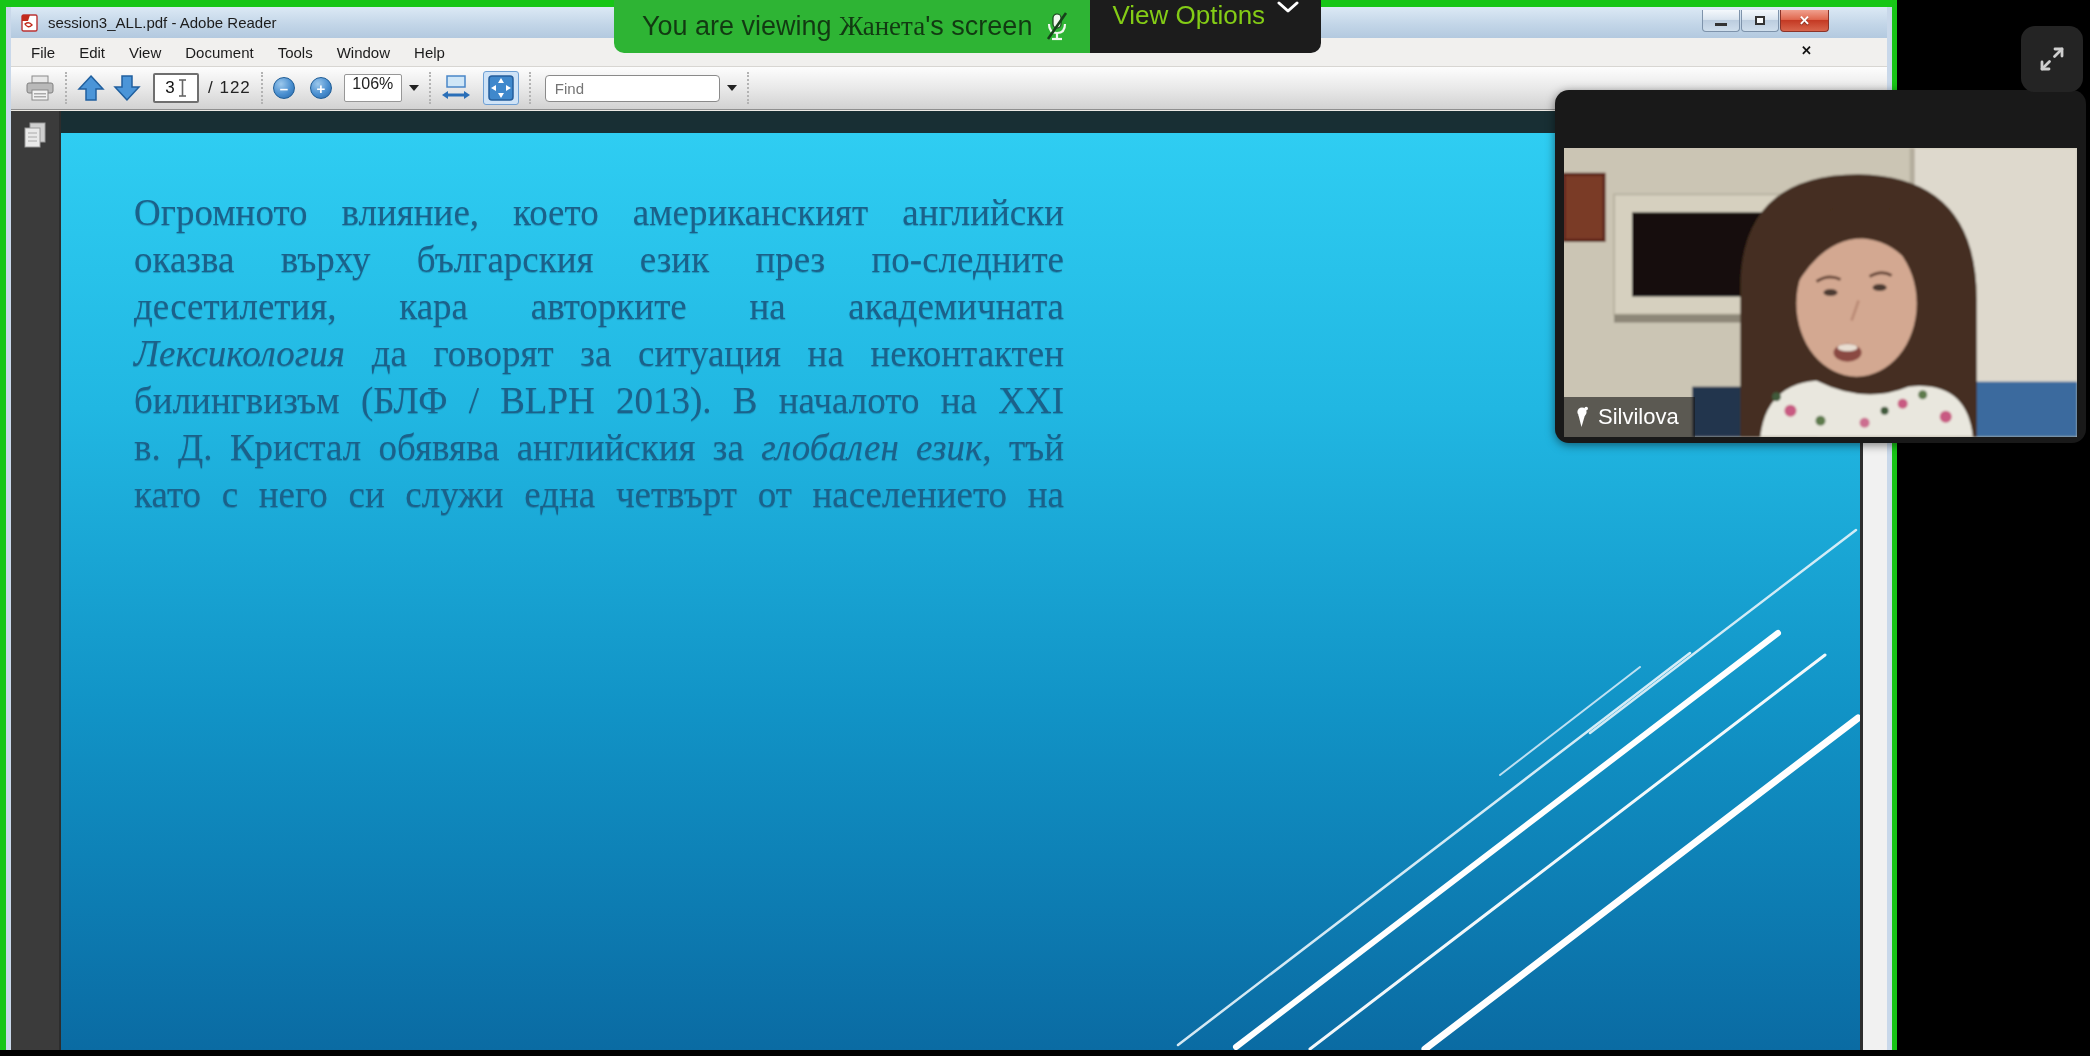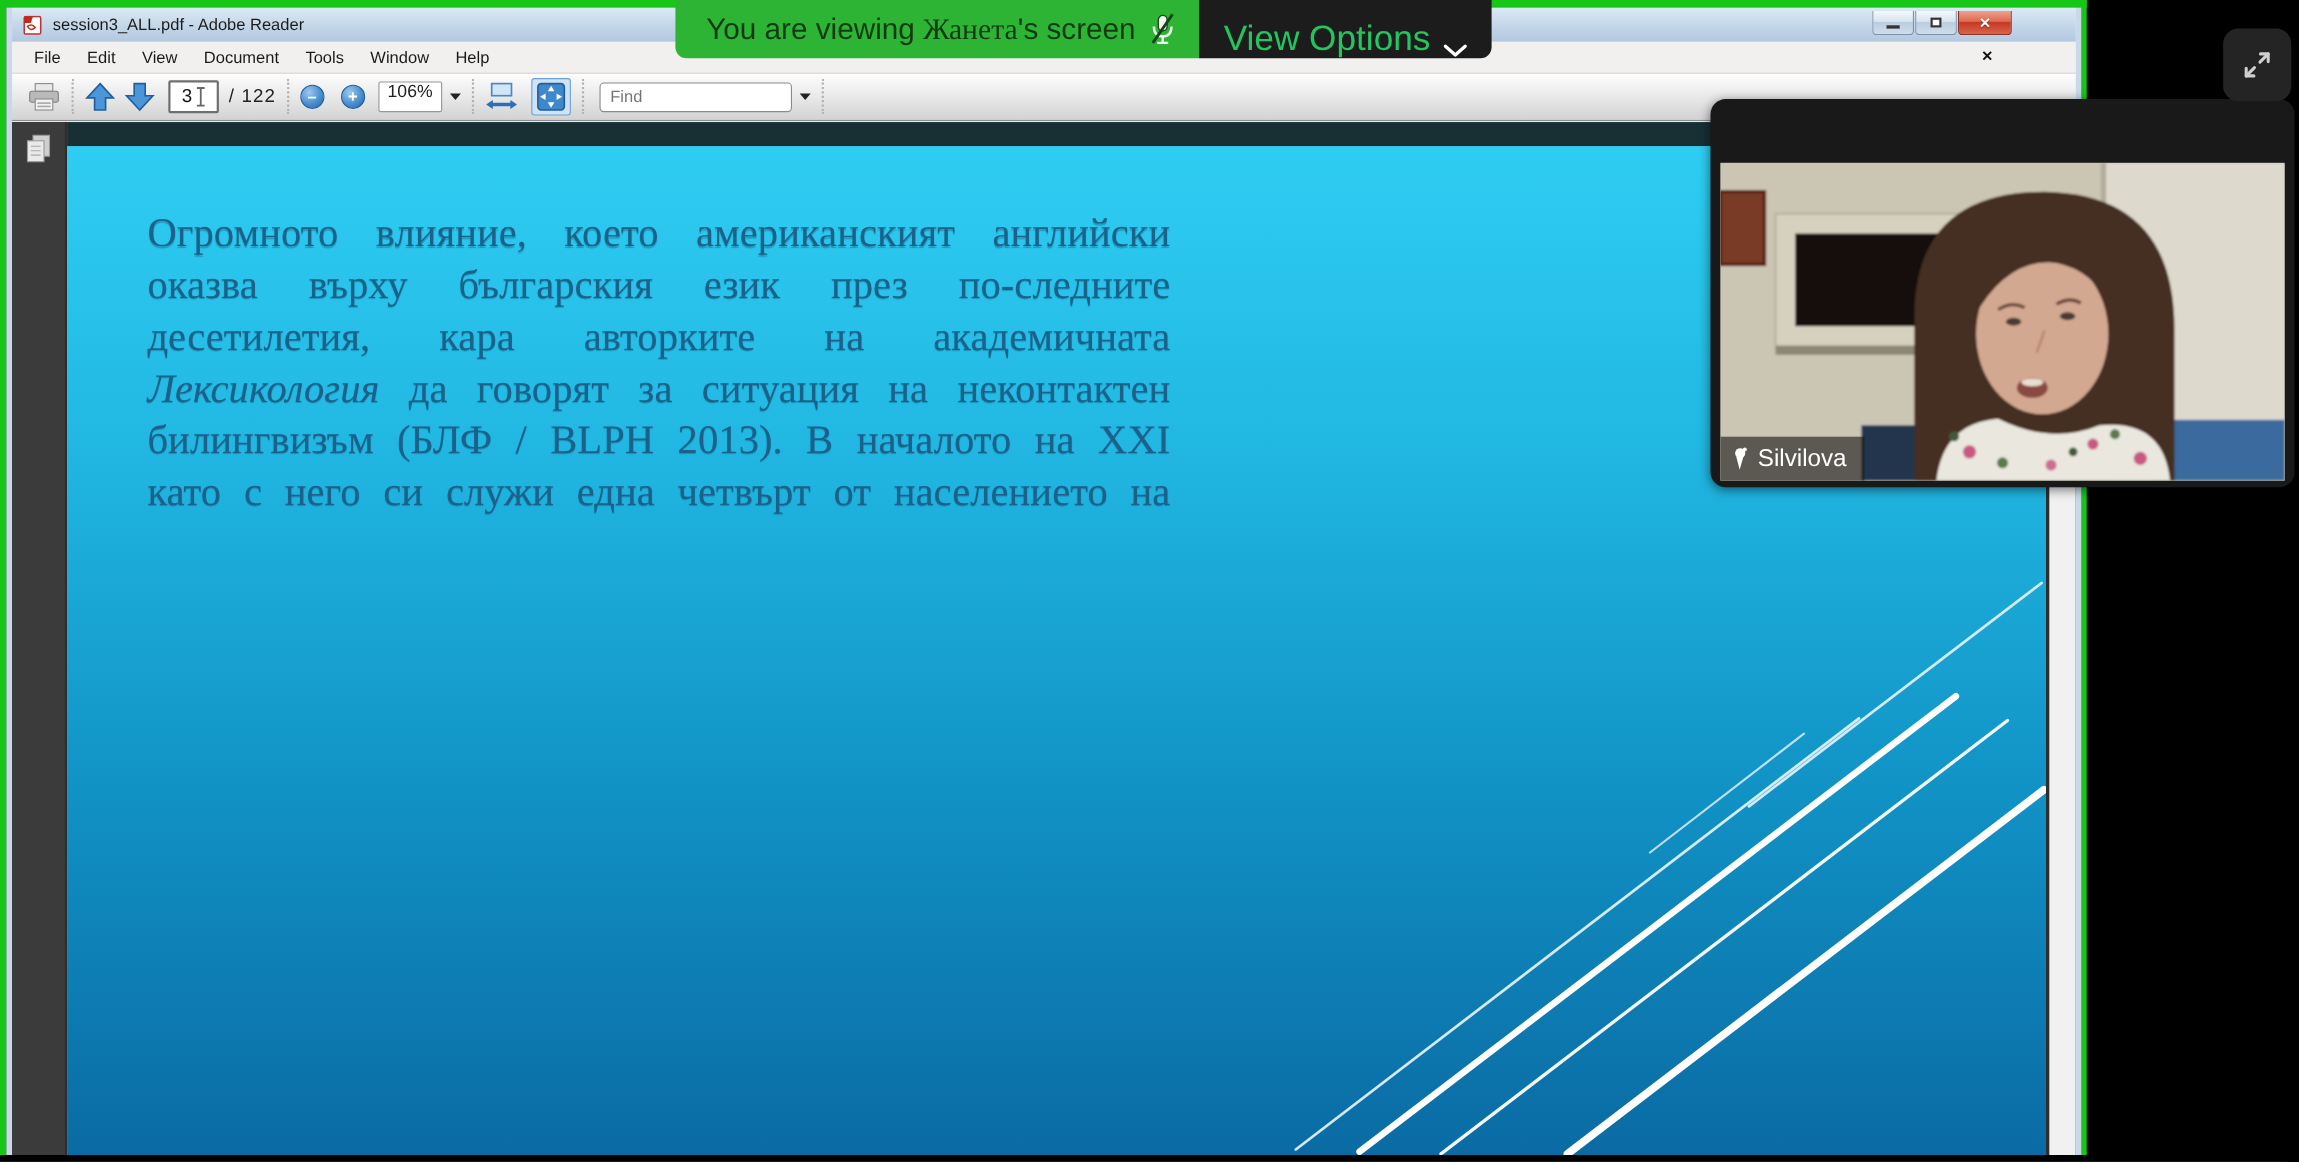--- a/index.html
+++ b/index.html
@@ -82,22 +82,22 @@
   .sb-up { position:absolute; top:2px; left:0; width:24px; height:20px; display:flex; align-items:center; justify-content:center; }
   .sb-up-tri { width:0; height:0; border-left:6px solid transparent; border-right:6px solid transparent; border-bottom:8px solid #555; }
   .sb-thumb { position:absolute; top:24px; left:2px; width:20px; height:34px; background:#cfcfcf; border:1px solid #aaa; border-radius:2px; }
 
   
   .banner-wrap { position:absolute; left:566px; top:0; height:53px; display:flex; z-index:40;padding-left:48px; }
   .banner { background:var(--banner-green,#2eb434); color:var(--banner-text,#123a12);
             display:flex; align-items:center; gap:12px; padding:0 20px 0 28px;
             font-size:27px; border-radius:0 0 0 10px; }
   .banner .serif-name { font-family:"Liberation Serif","DejaVu Serif",serif; }
-  .view-options { background:var(--view-options-bg,#1c1c1c); color:#22c55e; display:flex; align-items:flex-end;
-                  gap:12px; padding:0 22px; font-size:32px; border-radius:0 0 10px 0; cursor:pointer; }
+  .view-options { background:var(--view-options-bg,#1c1c1c); color:#84cc16; display:flex; align-items:flex-start;
+                  gap:12px; padding:0 22px; font-size:26px; border-radius:0 0 10px 0; cursor:pointer; }
 
   .expand-btn { position:absolute; left:2021px; top:26px; width:62px; height:66px; background:#242424;
                 border-radius:14px; z-index:40; display:flex; align-items:center; justify-content:center; }
 
   .video-tile { position:absolute; left:1555px; top:90px; width:531px; height:353px; background:#191919;
                 border-radius:14px; z-index:30; box-shadow:0 2px 10px rgba(0,0,0,.5); }
   .video-img { position:absolute; left:9px; top:58px; width:513px; height:289px; background:#cbc5b4; overflow:hidden; }
   .nametag { position:absolute; left:0; bottom:0; height:40px; background:rgba(22,22,22,.62);
              display:flex; align-items:center; gap:9px; padding:0 16px 0 10px; }
   .nametag span { color:#fff; font-size:22px; }
@@ -217,20 +217,21 @@
 
         <div class="viewport">
           <div class="doc-strip"></div>
           <div class="slide">
             <div class="slide-textblock">
                 <div class="slide-line"><span>Огромното влияние, което американският английски</span></div>
                 <div class="slide-line"><span>оказва върху българския език през по-следните</span></div>
                 <div class="slide-line"><span>десетилетия, кара авторките на академичната</span></div>
                 <div class="slide-line"><span class="it">Лексикология</span><span> да говорят за ситуация на неконтактен</span></div>
                 <div class="slide-line"><span>билингвизъм (БЛФ / BLPH 2013).  В началото на XXI</span></div>
+                <div class="slide-line"><span>в. Д. Кристал обявява английския за </span><span class="it">глобален език</span><span>, тъй</span></div>
                 <div class="slide-line"><span>като с него си служи една четвърт от населението на</span></div>
               </div>
             <svg class="deco" width="690" height="525" viewBox="0 0 690 525">
               <line x1="8" y1="520" x2="520" y2="128" stroke="#eaf6fc" stroke-width="2.5" stroke-linecap="round" opacity="0.9"></line>
               <line x1="66" y1="522" x2="608" y2="108" stroke="#ffffff" stroke-width="6" stroke-linecap="round"></line>
               <line x1="140" y1="524" x2="655" y2="130" stroke="#ffffff" stroke-width="3" stroke-linecap="round" opacity="0.95"></line>
               <line x1="255" y1="524" x2="688" y2="193" stroke="#ffffff" stroke-width="7" stroke-linecap="round"></line>
               <line x1="330" y1="250" x2="470" y2="142" stroke="#dceefa" stroke-width="2" stroke-linecap="round" opacity="0.85"></line>
               <line x1="420" y1="208" x2="686" y2="5" stroke="#e6f4fb" stroke-width="2.5" stroke-linecap="round" opacity="0.9"></line>
             </svg>

